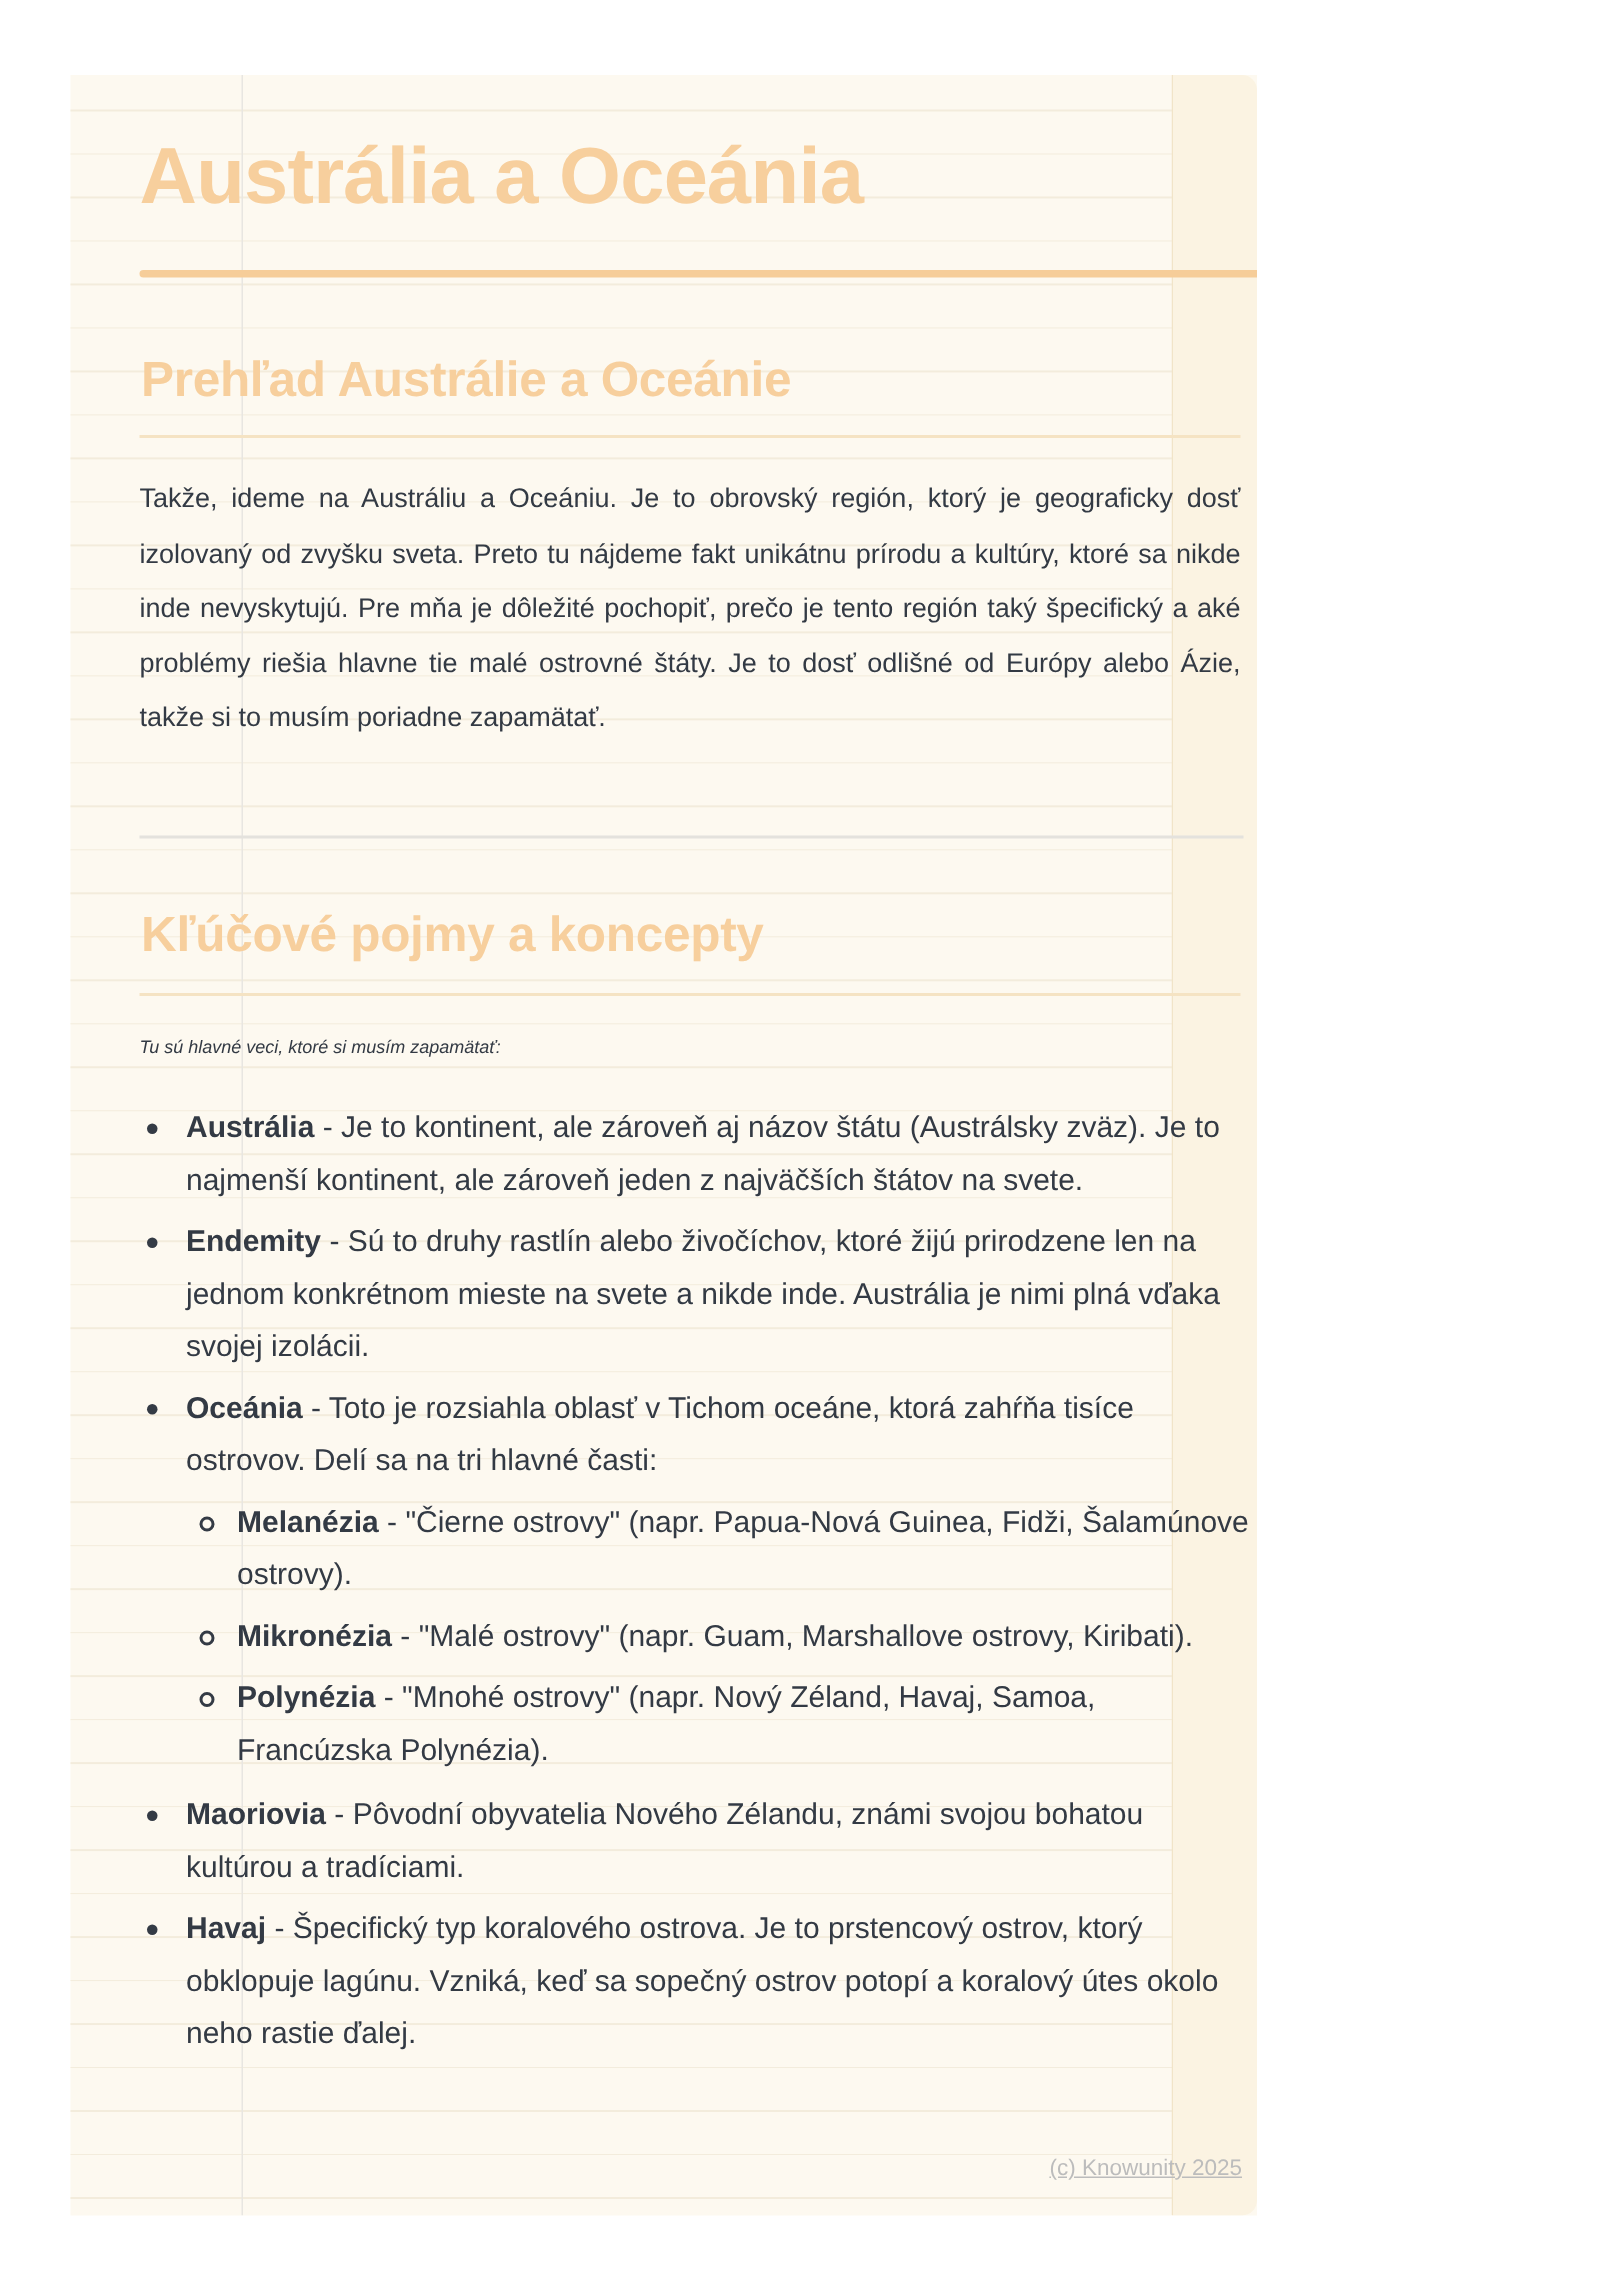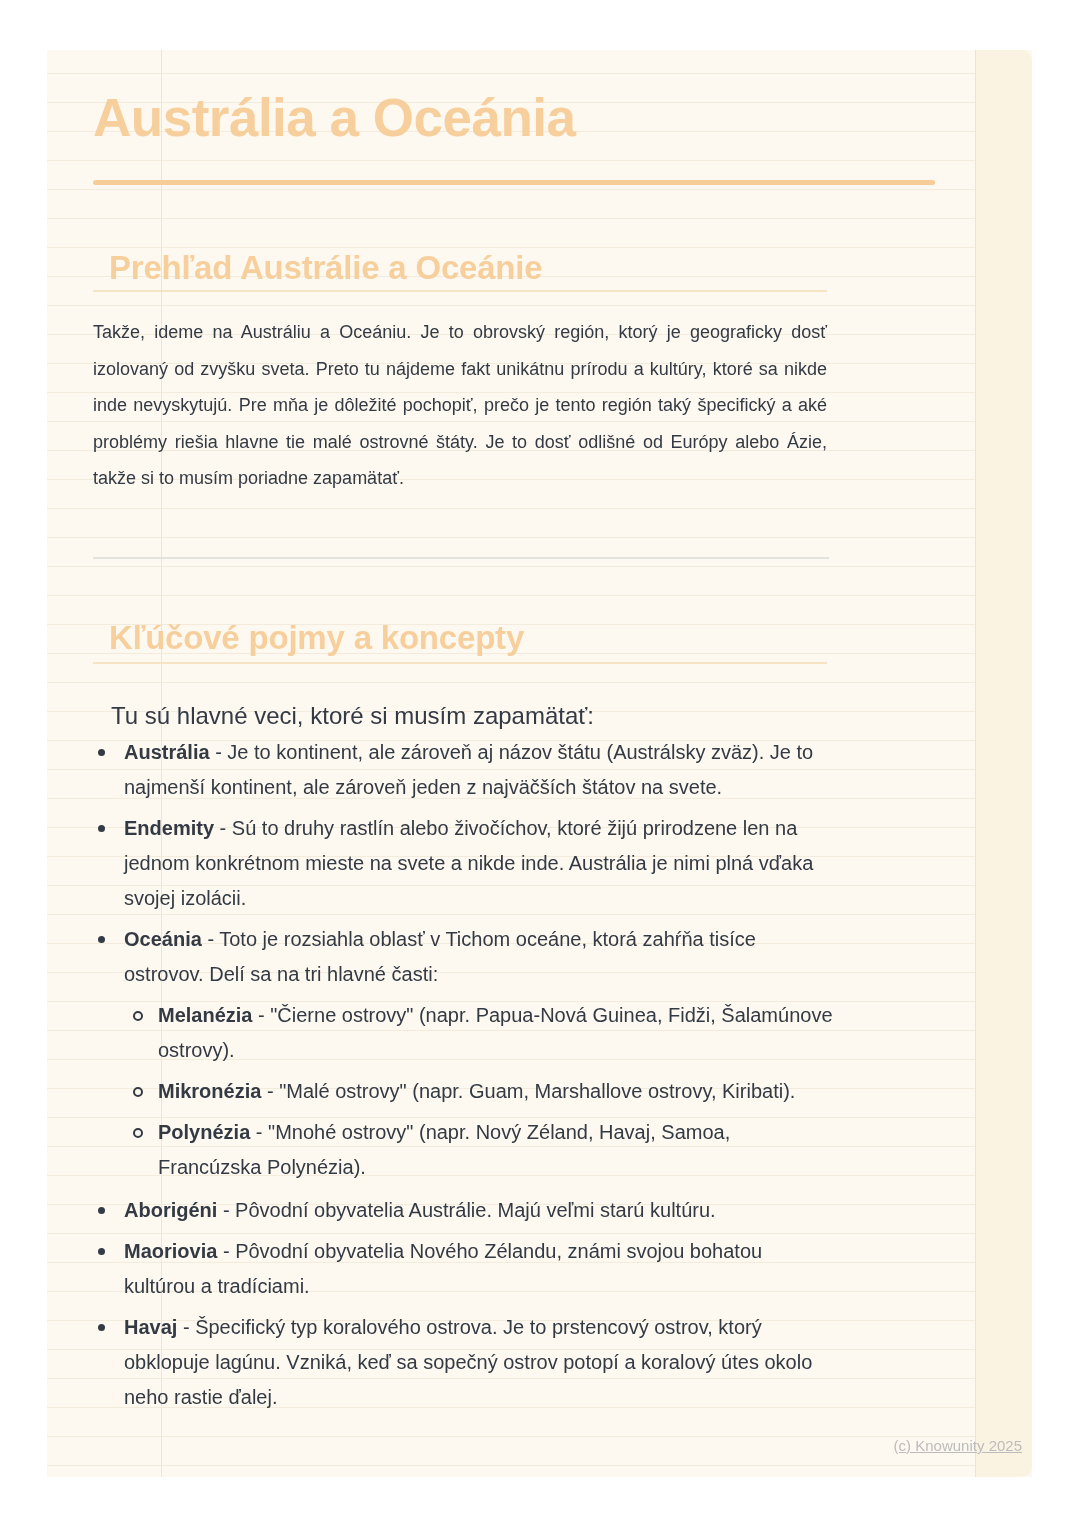--- a/index.html
+++ b/index.html
@@ -9,21 +9,21 @@
     font-family: "Liberation Sans", "DejaVu Sans", sans-serif;
     position: relative;
     overflow: hidden;
   }
   .canvas { position: absolute; inset: 0; }
 
   
   .page {
     position: absolute;
     left: 47px; top: 50px;
-    width: 985px; height: 1427px;
+    width: 791px; height: 1427px;
     background-color: #fdf9f0;
     background-image: repeating-linear-gradient(
       to bottom,
       transparent 0px, transparent 28px,
       #f3ecdc 28px, #f3ecdc 29px);
     background-position: 0 -5px;
     border-radius: 0;
     overflow: hidden;
   }
   .margin-line {
@@ -48,21 +48,21 @@
     color: #f7cf9d;
     white-space: nowrap;
   }
   .h1-rule {
     position: absolute; left: 46px; top: 130px;
     width: 842px; height: 5px;
     background: #f6cd99; border-radius: 3px;
   }
   .h2 {
     position: absolute; left: 46px;
-    margin: 16px;
+    margin: 1px;
     font-size: 33px; line-height: 40px; font-weight: 700;
     letter-spacing: -0.2px;
     color: #f7cf9d;
     white-space: nowrap;
   }
   .h2.overview { top: 182px; }
   .h2.concepts { top: 552px; }
   .h2-rule {
     position: absolute; left: 46px;
     width: 734px; height: 2px;
@@ -81,23 +81,24 @@
     text-align: justify;
   }
   .divider {
     position: absolute; left: 46px; top: 507px;
     width: 736px; height: 2px;
     background: #e4e2dd;
   }
   .intro {
     position: absolute; left: 46px; top: 630px;
     width: 734px;
-    margin: 18px;
-    font-size: 24px; line-height: 36px;
+    margin: 0;
+    font-size: 12px; line-height: 36px;
     color: #333a44;
+    font-style: italic;
   }
 
   
   ul.key-list {
     position: absolute; left: 46px; top: 685px;
     width: 740px;
     margin: 0; padding: 0;
     list-style: none;
     font-size: 20px; line-height: 35px;
     color: #333a44;
@@ -156,20 +157,19 @@
     <p class="intro">Tu sú hlavné veci, ktoré si musím zapamätať:</p>
 
     <ul class="key-list" id="key-list">
         <li><span class="marker-dot"></span><span class="term">Austrália</span> - Je to kontinent, ale zároveň aj názov štátu (Austrálsky zväz). Je to najmenší kontinent, ale zároveň jeden z najväčších štátov na svete.</li>
         <li><span class="marker-dot"></span><span class="term">Endemity</span> - Sú to druhy rastlín alebo živočíchov, ktoré žijú prirodzene len na jednom konkrétnom mieste na svete a nikde inde. Austrália je nimi plná vďaka svojej izolácii.</li>
         <li><span class="marker-dot"></span><span class="term">Oceánia</span> - Toto je rozsiahla oblasť v Tichom oceáne, ktorá zahŕňa tisíce ostrovov. Delí sa na tri hlavné časti:<ul class="sub-list">
             <li><span class="marker-ring"></span><span class="term">Melanézia</span> - "Čierne ostrovy" (napr. Papua-Nová Guinea, Fidži, Šalamúnove ostrovy).</li>
             <li><span class="marker-ring"></span><span class="term">Mikronézia</span> - "Malé ostrovy" (napr. Guam, Marshallove ostrovy, Kiribati).</li>
             <li><span class="marker-ring"></span><span class="term">Polynézia</span> - "Mnohé ostrovy" (napr. Nový Zéland, Havaj, Samoa, Francúzska Polynézia).</li>
           </ul></li>
-        <li><span class="marker-dot"></span><span class="term">Aborigéni</span> - Pôvodní obyvatelia Austrálie. Majú veľmi starú kultúru.</li>
         <li><span class="marker-dot"></span><span class="term">Maoriovia</span> - Pôvodní obyvatelia Nového Zélandu, známi svojou bohatou kultúrou a tradíciami.</li>
         <li><span class="marker-dot"></span><span class="term">Havaj</span> - Špecifický typ koralového ostrova. Je to prstencový ostrov, ktorý obklopuje lagúnu. Vzniká, keď sa sopečný ostrov potopí a koralový útes okolo neho rastie ďalej.</li>
       </ul>
 
     <div class="footer">(c) Knowunity 2025</div>
   </div>
 </div>
 
 </body></html>

